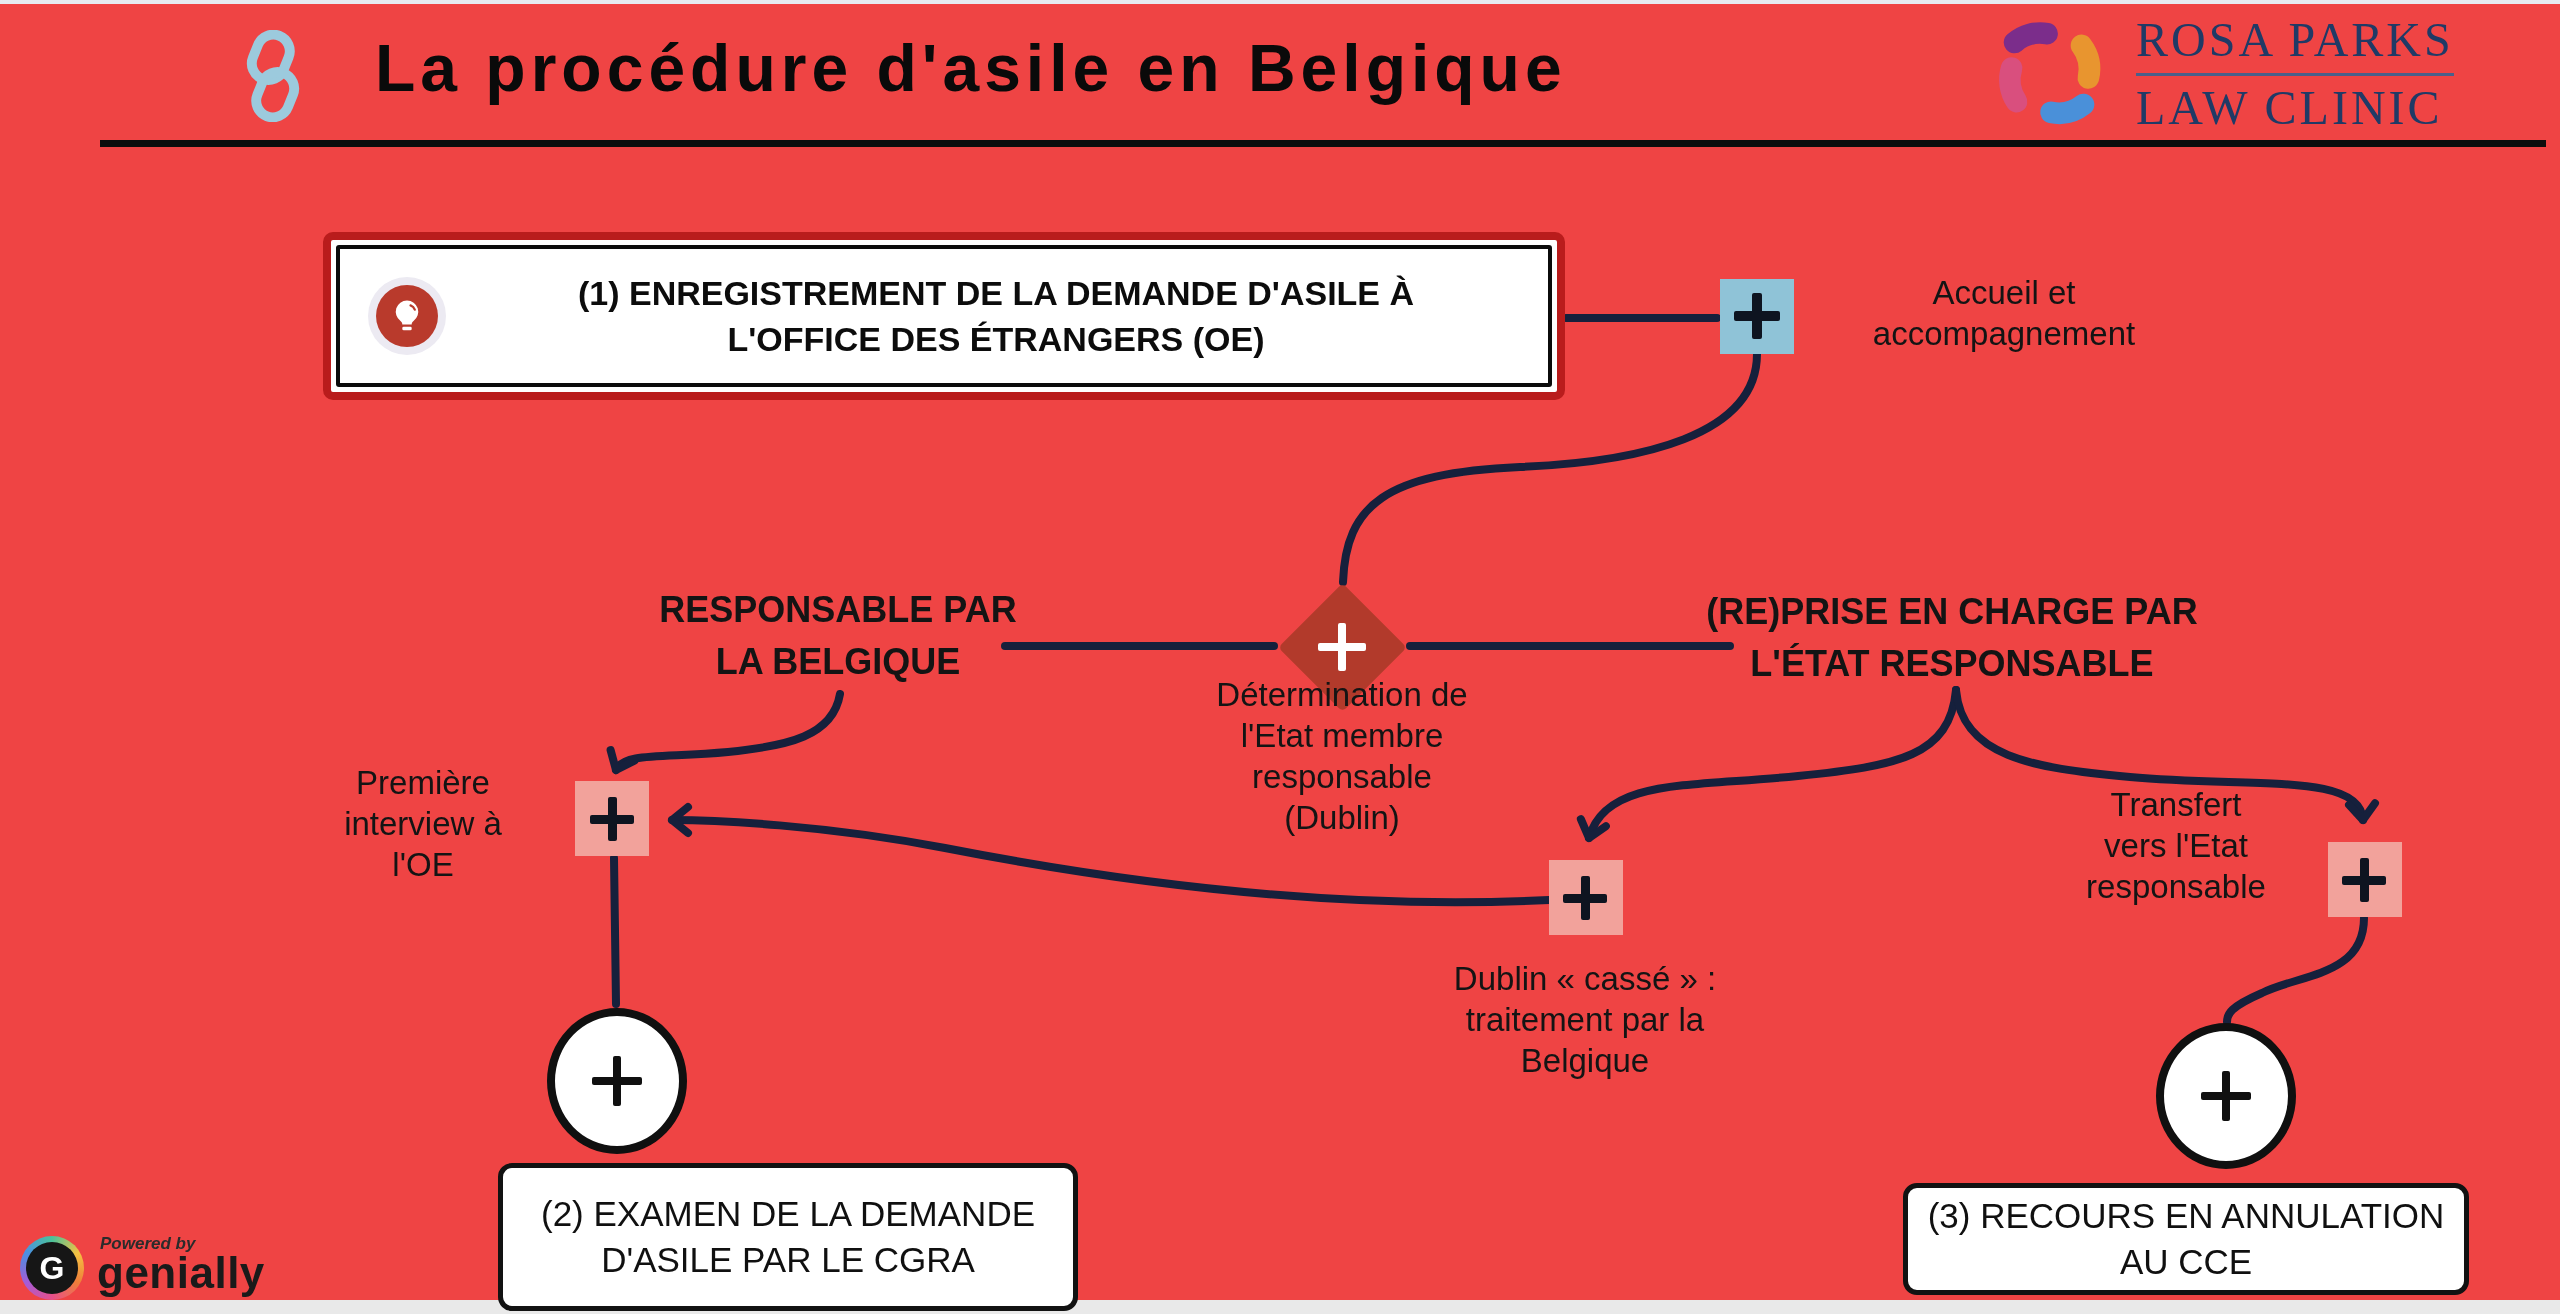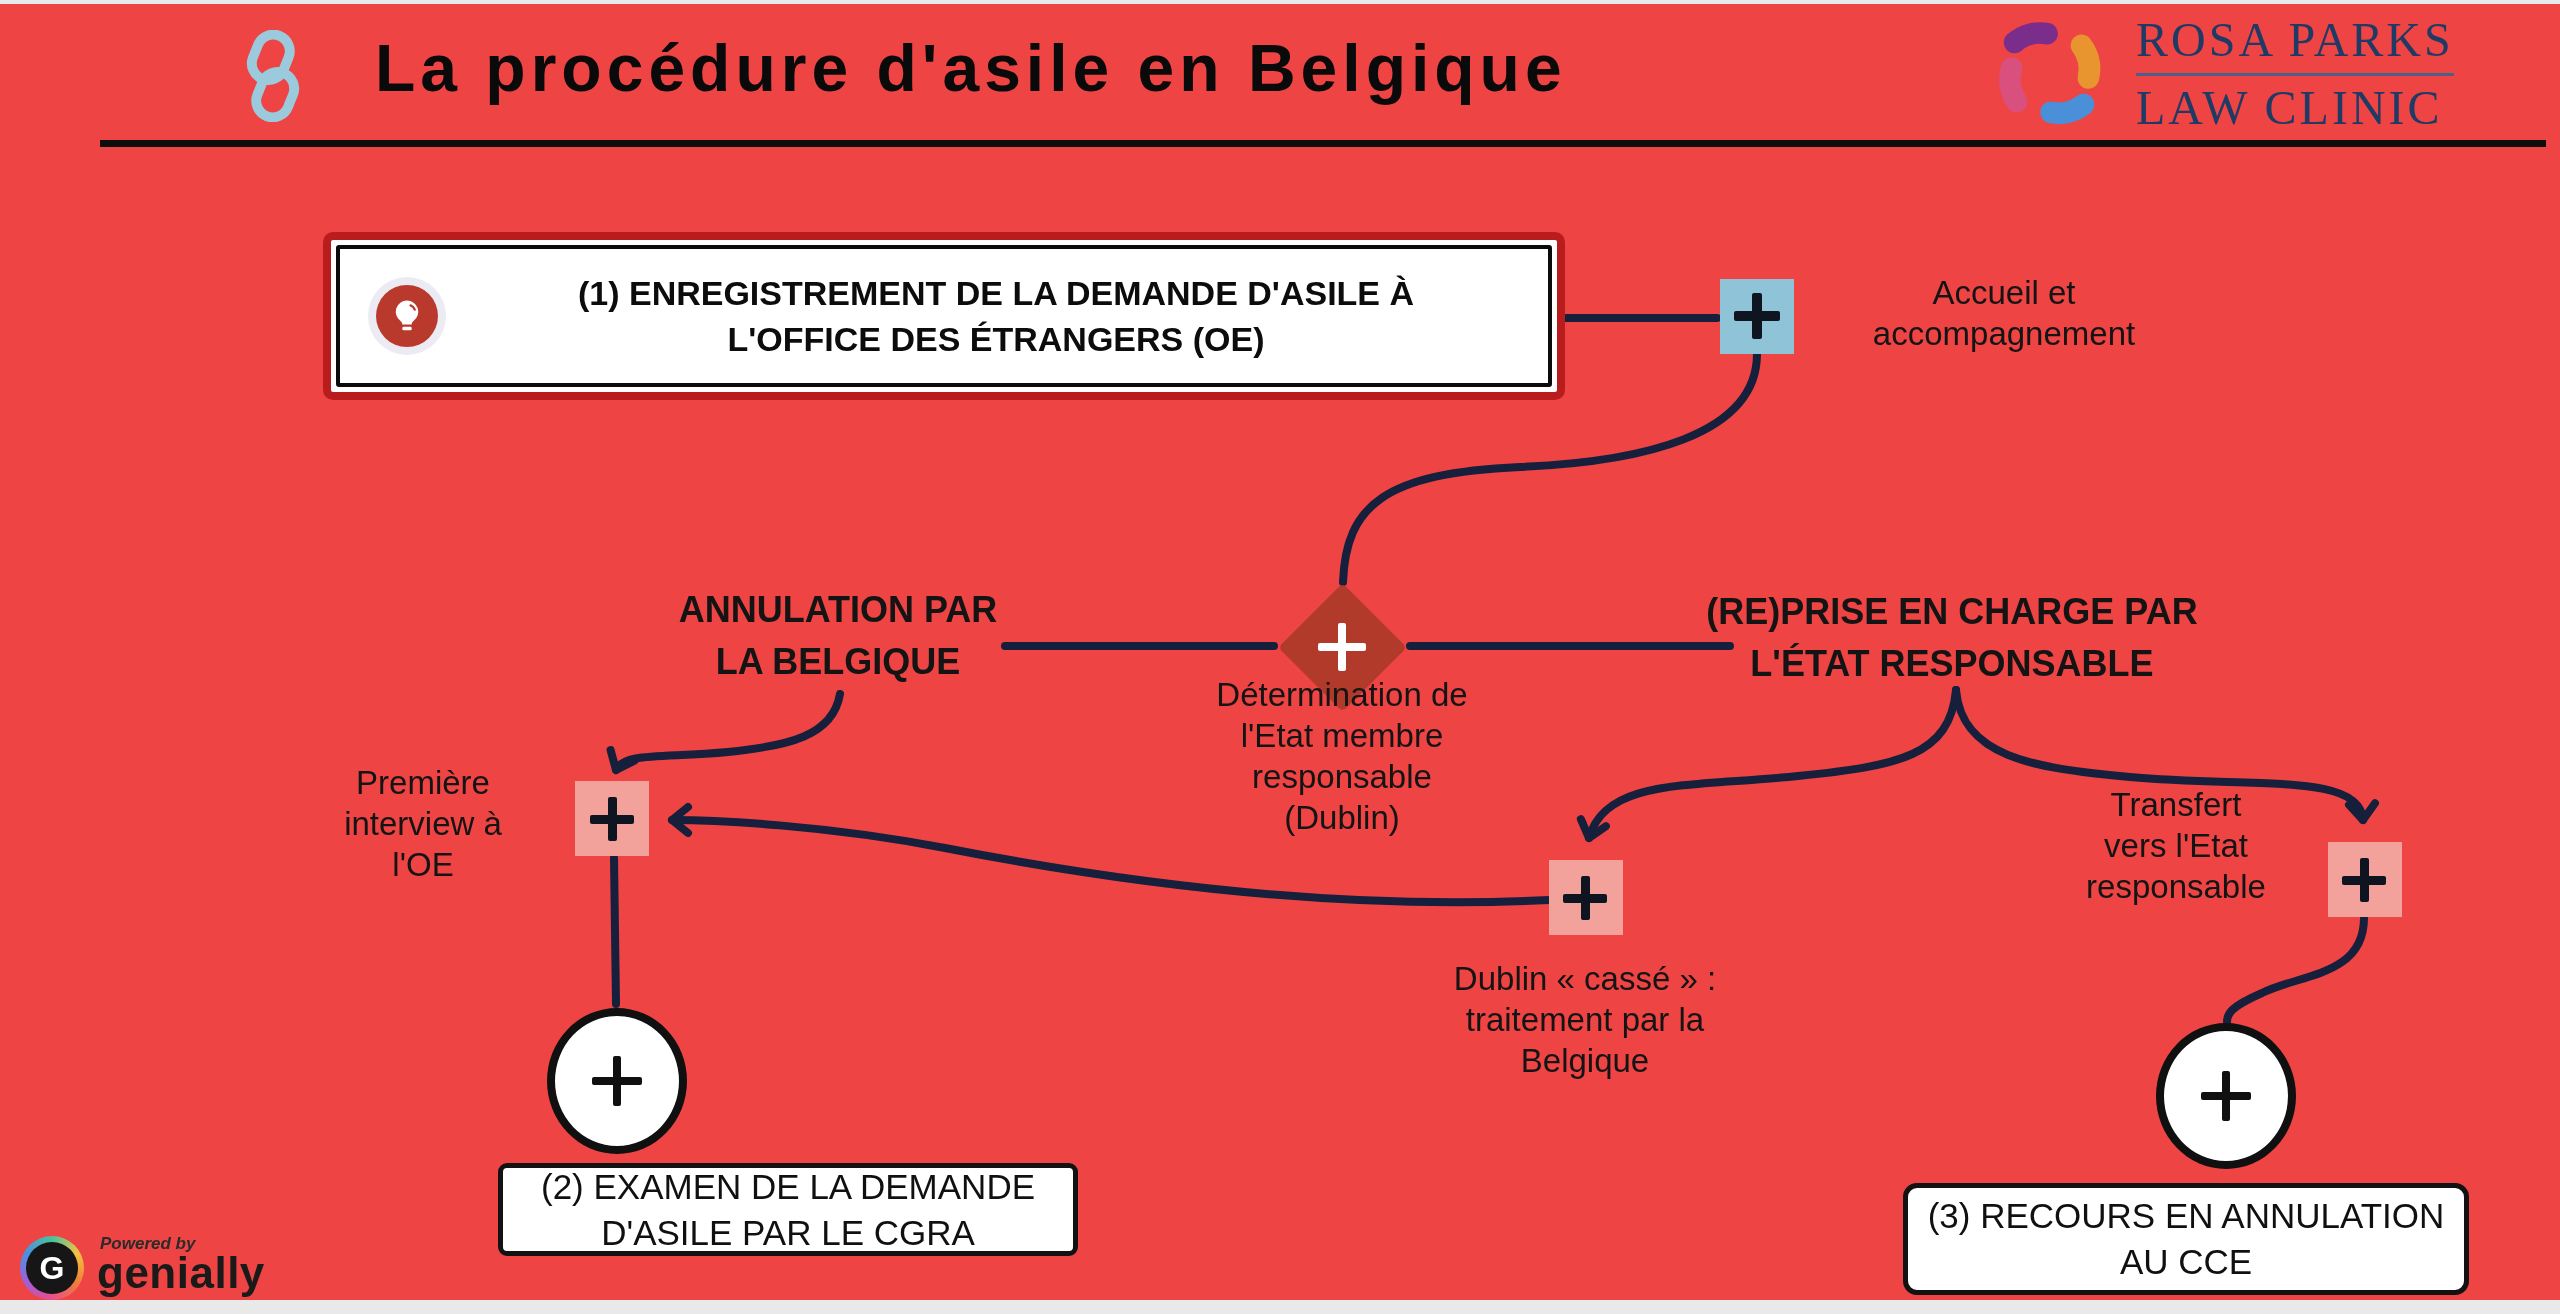--- a/index.html
+++ b/index.html
@@ -140,21 +140,21 @@
   <div class="abs diamond node" style="left:1297px;top:602px;"></div>
   <div class="abs plus node" style="left:1318px;top:623px;--s:48px;--t:8px;--c:#ffffff;"></div>
   <div class="abs lbl node" style="left:1342px;top:674px;">
     <div>Détermination de</div>
     <div>l'Etat membre</div>
     <div>responsable</div>
     <div>(Dublin)</div>
   </div>
 
   <div class="abs lbl bold node" style="left:838px;top:584px;">
-    <div>ANNULATION PAR</div>
+    <div>RESPONSABLE PAR</div>
     <div>LA BELGIQUE</div>
   </div>
   <div class="abs lbl bold node" style="left:1952px;top:586px;">
     <div>(RE)PRISE EN CHARGE PAR</div>
     <div>L'ÉTAT RESPONSABLE</div>
   </div>
 
   <div class="abs sq pink node" style="left:575px;top:781px;"></div>
   <div class="abs plus node" style="left:590px;top:797px;--s:44px;--t:9px;--c:#0e1420;"></div>
   <div class="abs lbl node" style="left:423px;top:762px;">
@@ -178,21 +178,21 @@
     <div>vers l'Etat</div>
     <div>responsable</div>
   </div>
 
   <div class="abs circle node" style="left:547px;top:1008px;"></div>
   <div class="abs plus node" style="left:592px;top:1056px;--s:50px;--t:8px;--c:#101010;"></div>
 
   <div class="abs circle node" style="left:2156px;top:1023px;"></div>
   <div class="abs plus node" style="left:2201px;top:1071px;--s:50px;--t:8px;--c:#101010;"></div>
 
-  <div class="abs obox node" style="left:498px;top:1163px;width:580px;height:93px;border-radius:9px;">
+  <div class="abs obox node" style="left:498px;top:1163px;width:580px;height:148px;">
     <div>(2) EXAMEN DE LA DEMANDE</div>
     <div>D'ASILE PAR LE  CGRA</div>
   </div>
   <div class="abs obox node" style="left:1903px;top:1183px;width:566px;height:112px;">
     <div>(3) RECOURS EN ANNULATION</div>
     <div>AU CCE</div>
   </div>
 
   <div class="abs gen-ring node">
     <div class="gen-core">G</div>

